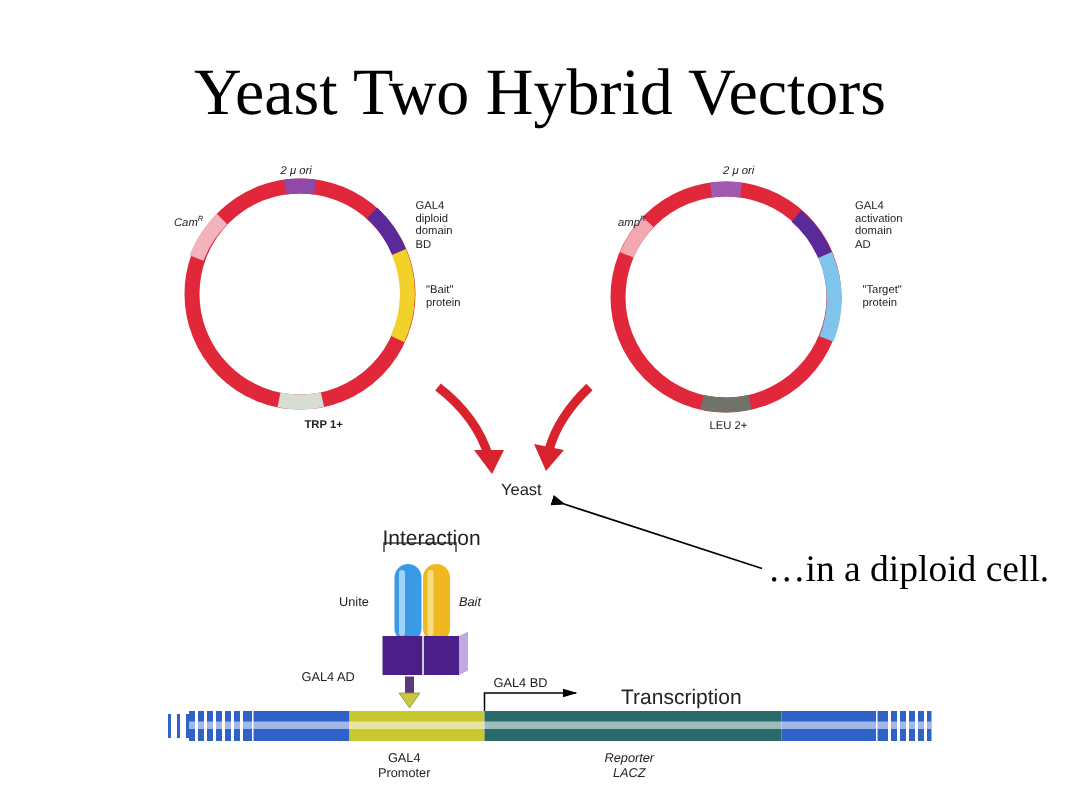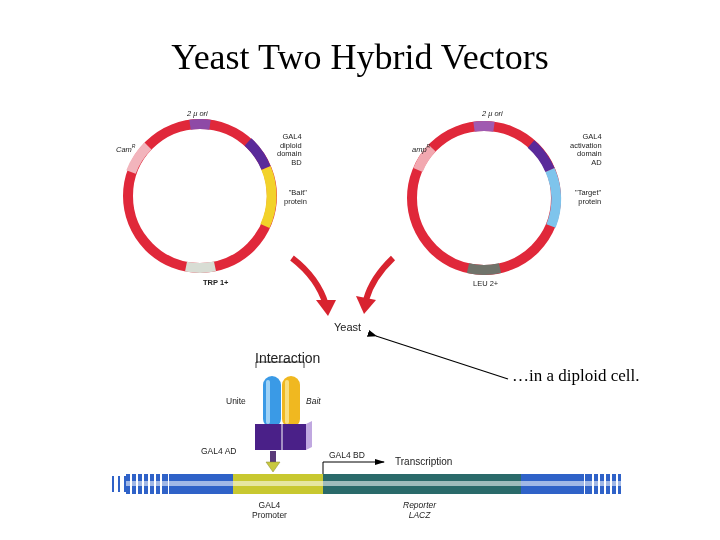--- a/index.html
+++ b/index.html
@@ -1,21 +1,21 @@
 <!DOCTYPE html>
 <html><head>
 <meta charset="utf-8">
 <style>
   html, body { margin:0; padding:0; }
   body { width:720px; height:540px; background:#ffffff; position:relative; overflow:hidden; font-family:"Liberation Sans", sans-serif; }
-  .title { position:absolute; left:0; top:36px; width:720px; text-align:center; font-family:"Liberation Serif", serif; font-size:36px; color:#000; }
-  .lbl { position:absolute; font-size:7.5px; line-height:8.5px; color:#222;text-align:right; }
+  .title { position:absolute; left:0; top:36px; width:720px; text-align:center; font-family:"Liberation Serif", serif; font-size:44px; color:#000; }
+  .lbl { position:absolute; font-size:7.5px; line-height:8.5px; color:#222; }
   .lbl-italic { font-style:italic; }
   .small-lbl { position:absolute; font-size:9px; color:#222; }
-  .serif-note { position:absolute; font-family:"Liberation Serif", serif; font-size:17px; color:#000; }
+  .serif-note { position:absolute; font-family:"Liberation Serif", serif; font-size:25px; color:#000; }
   svg { position:absolute; left:0; top:0; }
 </style>
 </head>
 <body>
 
 <div class="title">Yeast Two Hybrid Vectors</div>
 
 <svg width="720" height="540">
   <defs>
     <marker id="ah" markerWidth="8" markerHeight="8" refX="1" refY="4" orient="auto">
@@ -136,21 +136,21 @@
 
 <div class="small-lbl" style="left:334px;top:321px;font-size:11px;">Yeast</div>
 <div class="serif-note" style="left:512px;top:366px;">…in a diploid cell.</div>
 
 <div class="small-lbl" style="left:255px;top:350px;font-size:14px;">Interaction</div>
 <div class="small-lbl" style="left:226px;top:396px;font-size:8.5px;">Unite</div>
 <div class="small-lbl" style="left:306px;top:396px;font-size:8.5px;font-style:italic;">Bait</div>
 <div class="small-lbl" style="left:201px;top:431px;font-size:8.5px;margin-top:15px;">GAL4 AD</div>
 <div class="small-lbl" style="left:312px;top:450px;font-size:8.5px;margin-left:17px;">GAL4 BD</div>
 
-<div class="small-lbl" style="left:395px;top:456px;font-size:10px;">Transcription</div>
+<div class="small-lbl" style="left:414px;top:456px;font-size:14px;">Transcription</div>
 <div class="small-lbl" style="left:252px;top:500px;font-size:8.5px;text-align:center;line-height:10px;">
   <div>GAL4</div>
   <div>Promoter</div>
 </div>
 <div class="small-lbl" style="left:403px;top:500px;font-size:8.5px;text-align:center;line-height:10px;font-style:italic;">
   <div>Reporter</div>
   <div>LACZ</div>
 </div>
 
 </body></html>

